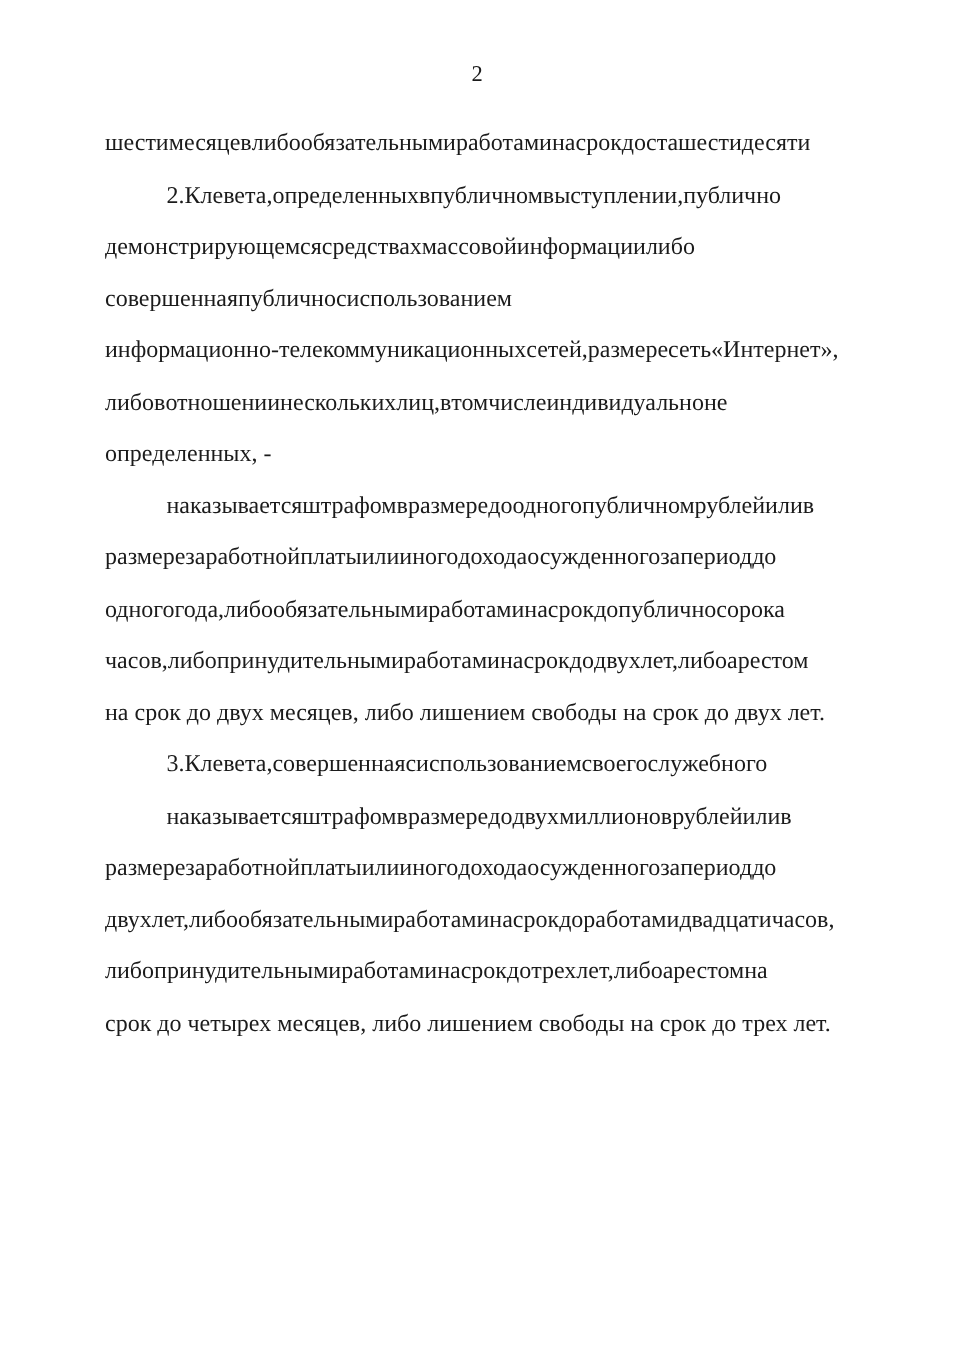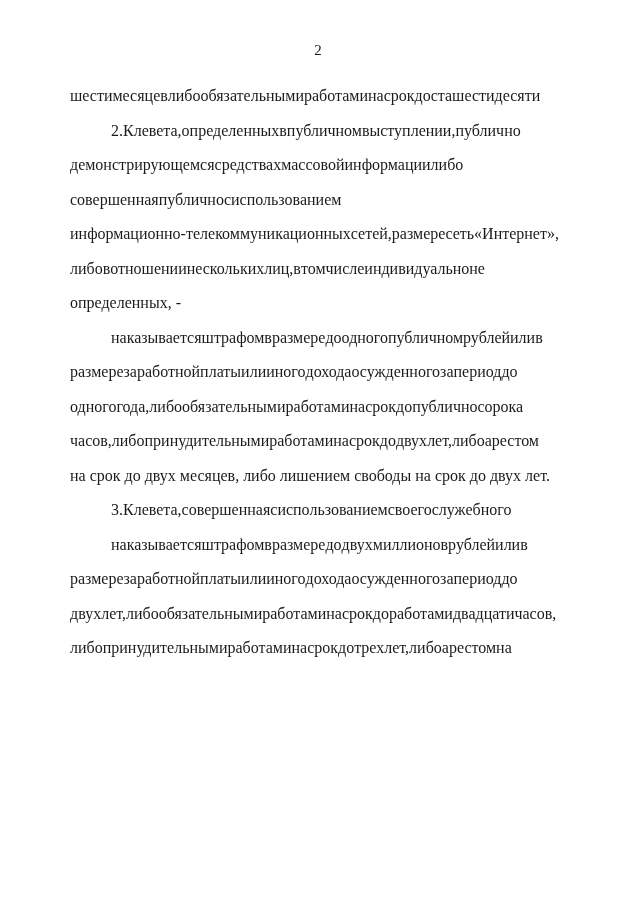--- a/index.html
+++ b/index.html
@@ -217,15 +217,16 @@
           <span class="word">работами</span>
           <span class="word">на</span>
           <span class="word">срок</span>
           <span class="word">до</span>
           <span class="word">трех</span>
           <span class="word">лет,</span>
           <span class="word">либо</span>
           <span class="word">арестом</span>
           <span class="word">на</span>
         </div>
+        <div class="line">срок до четырех месяцев, либо лишением свободы на срок до трех лет.</div>
       </div>
     </div>
 </div>
 
 </body></html>

